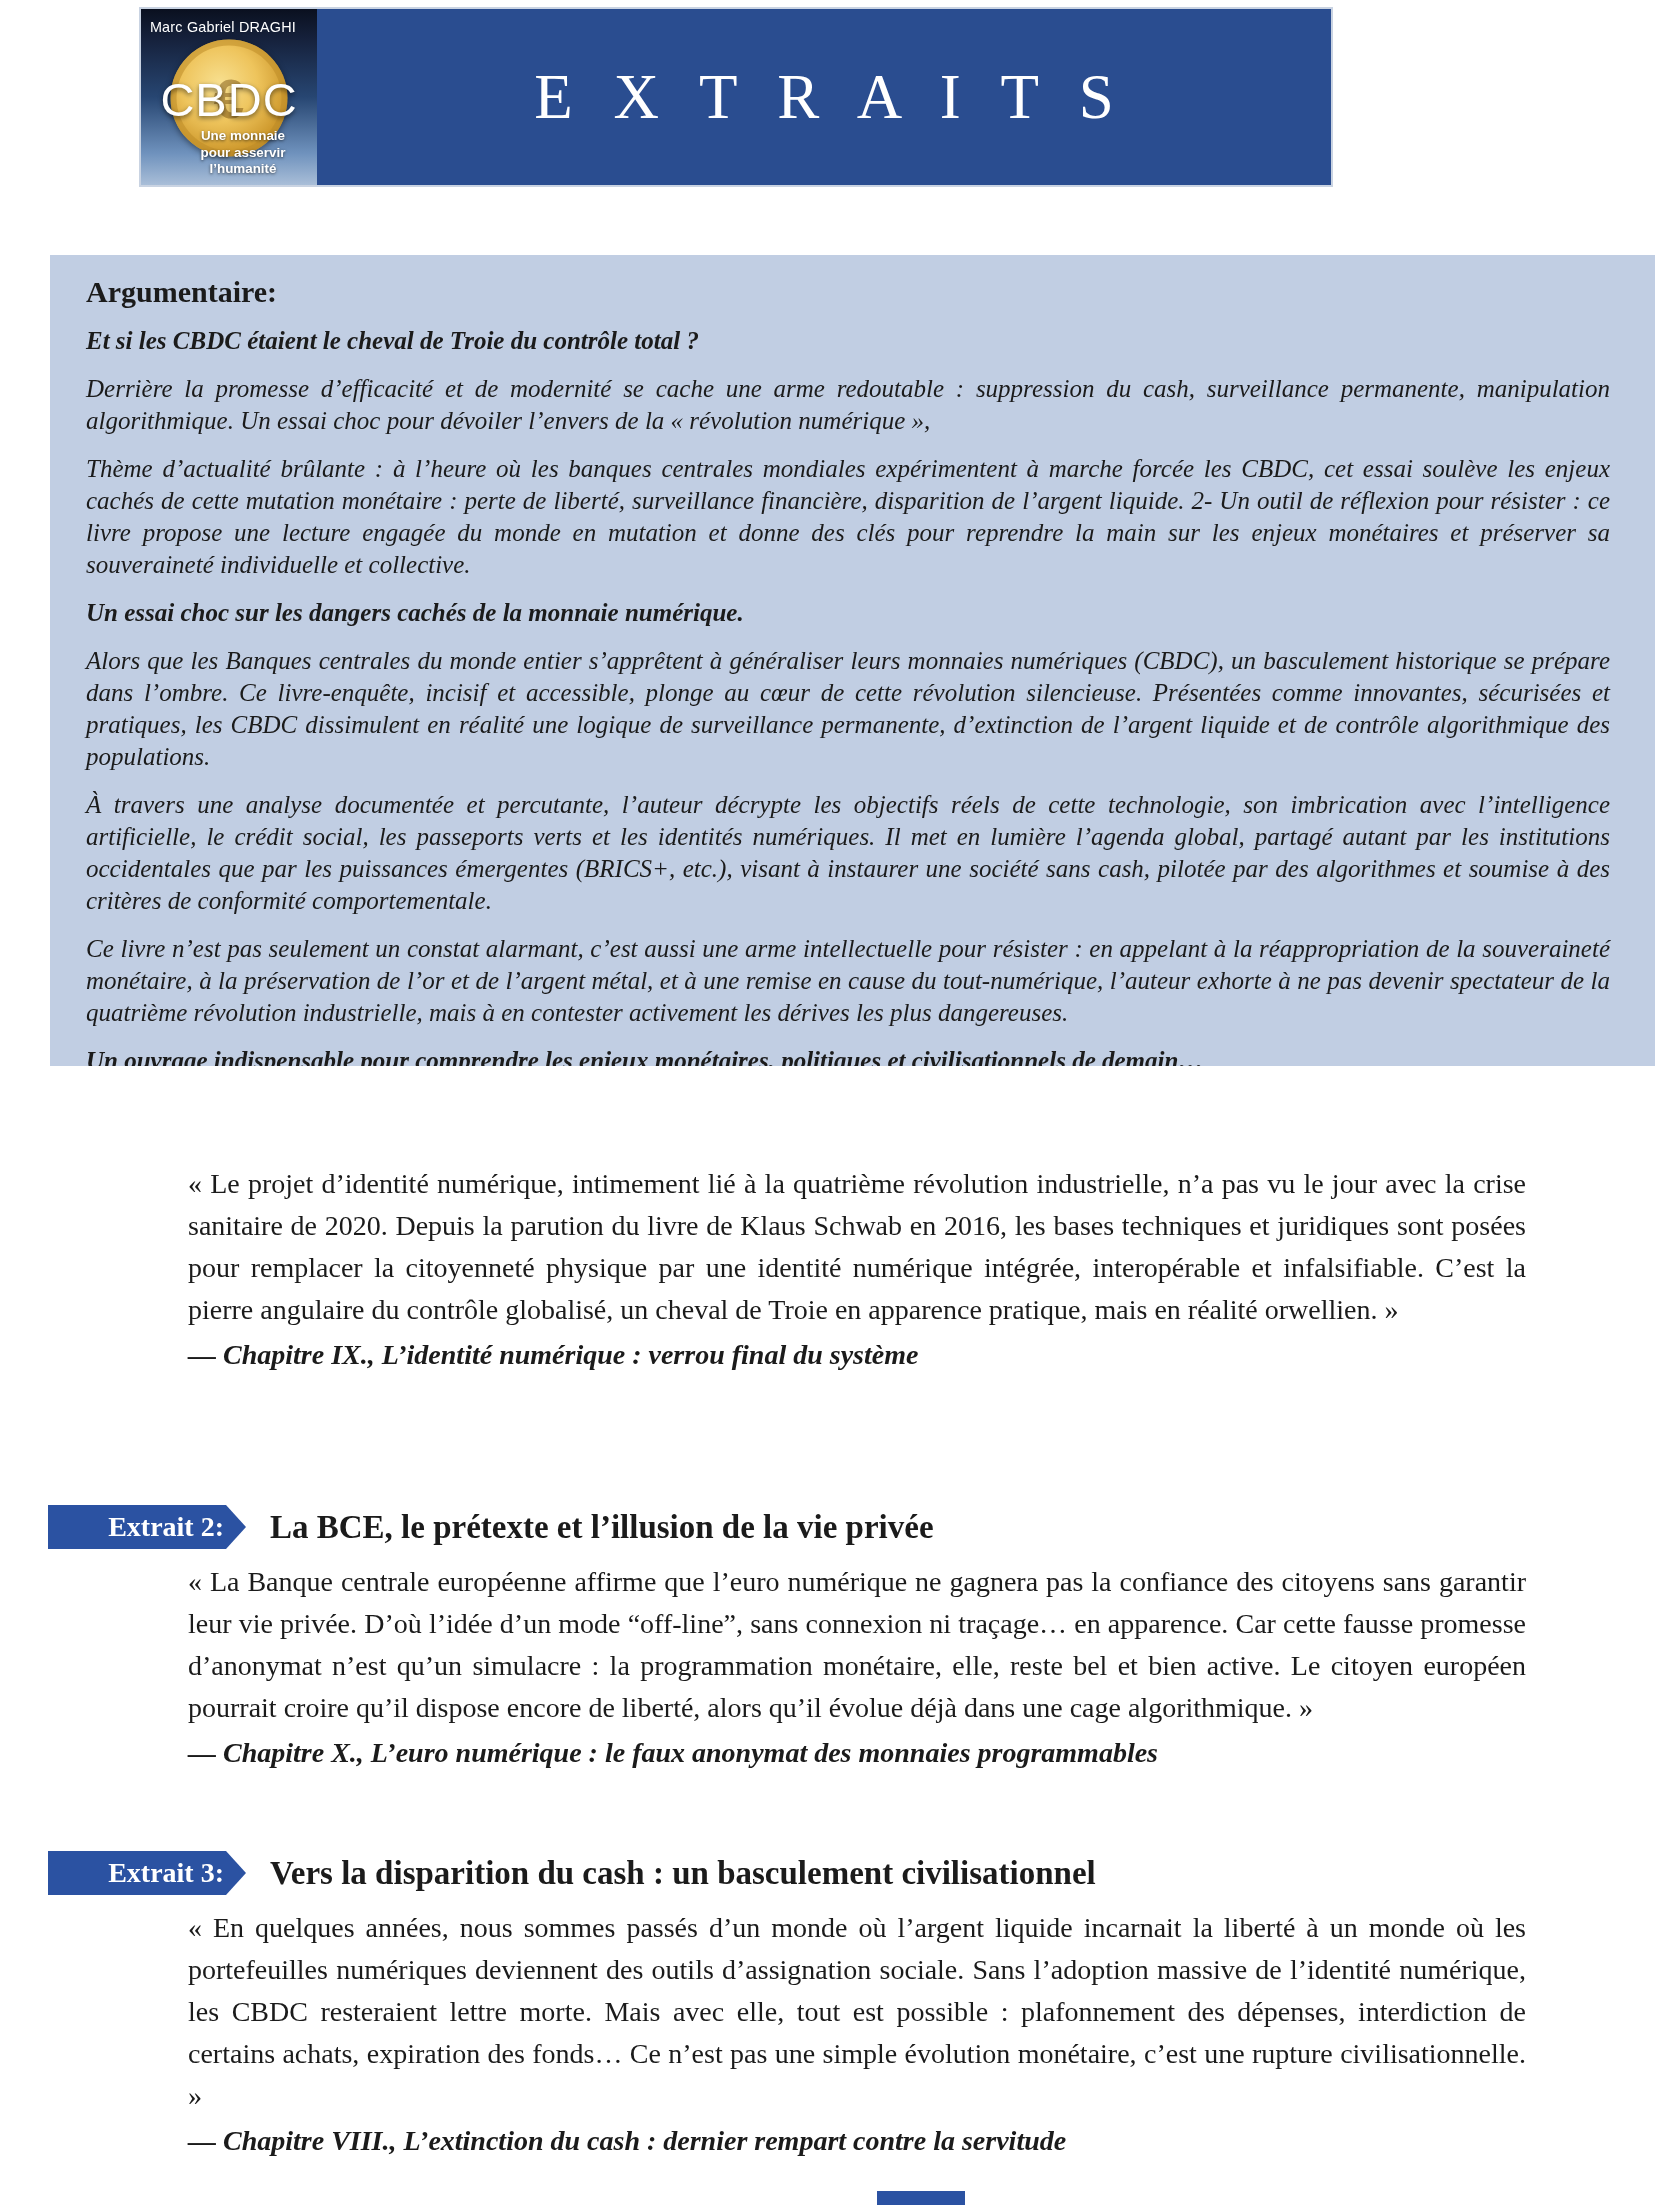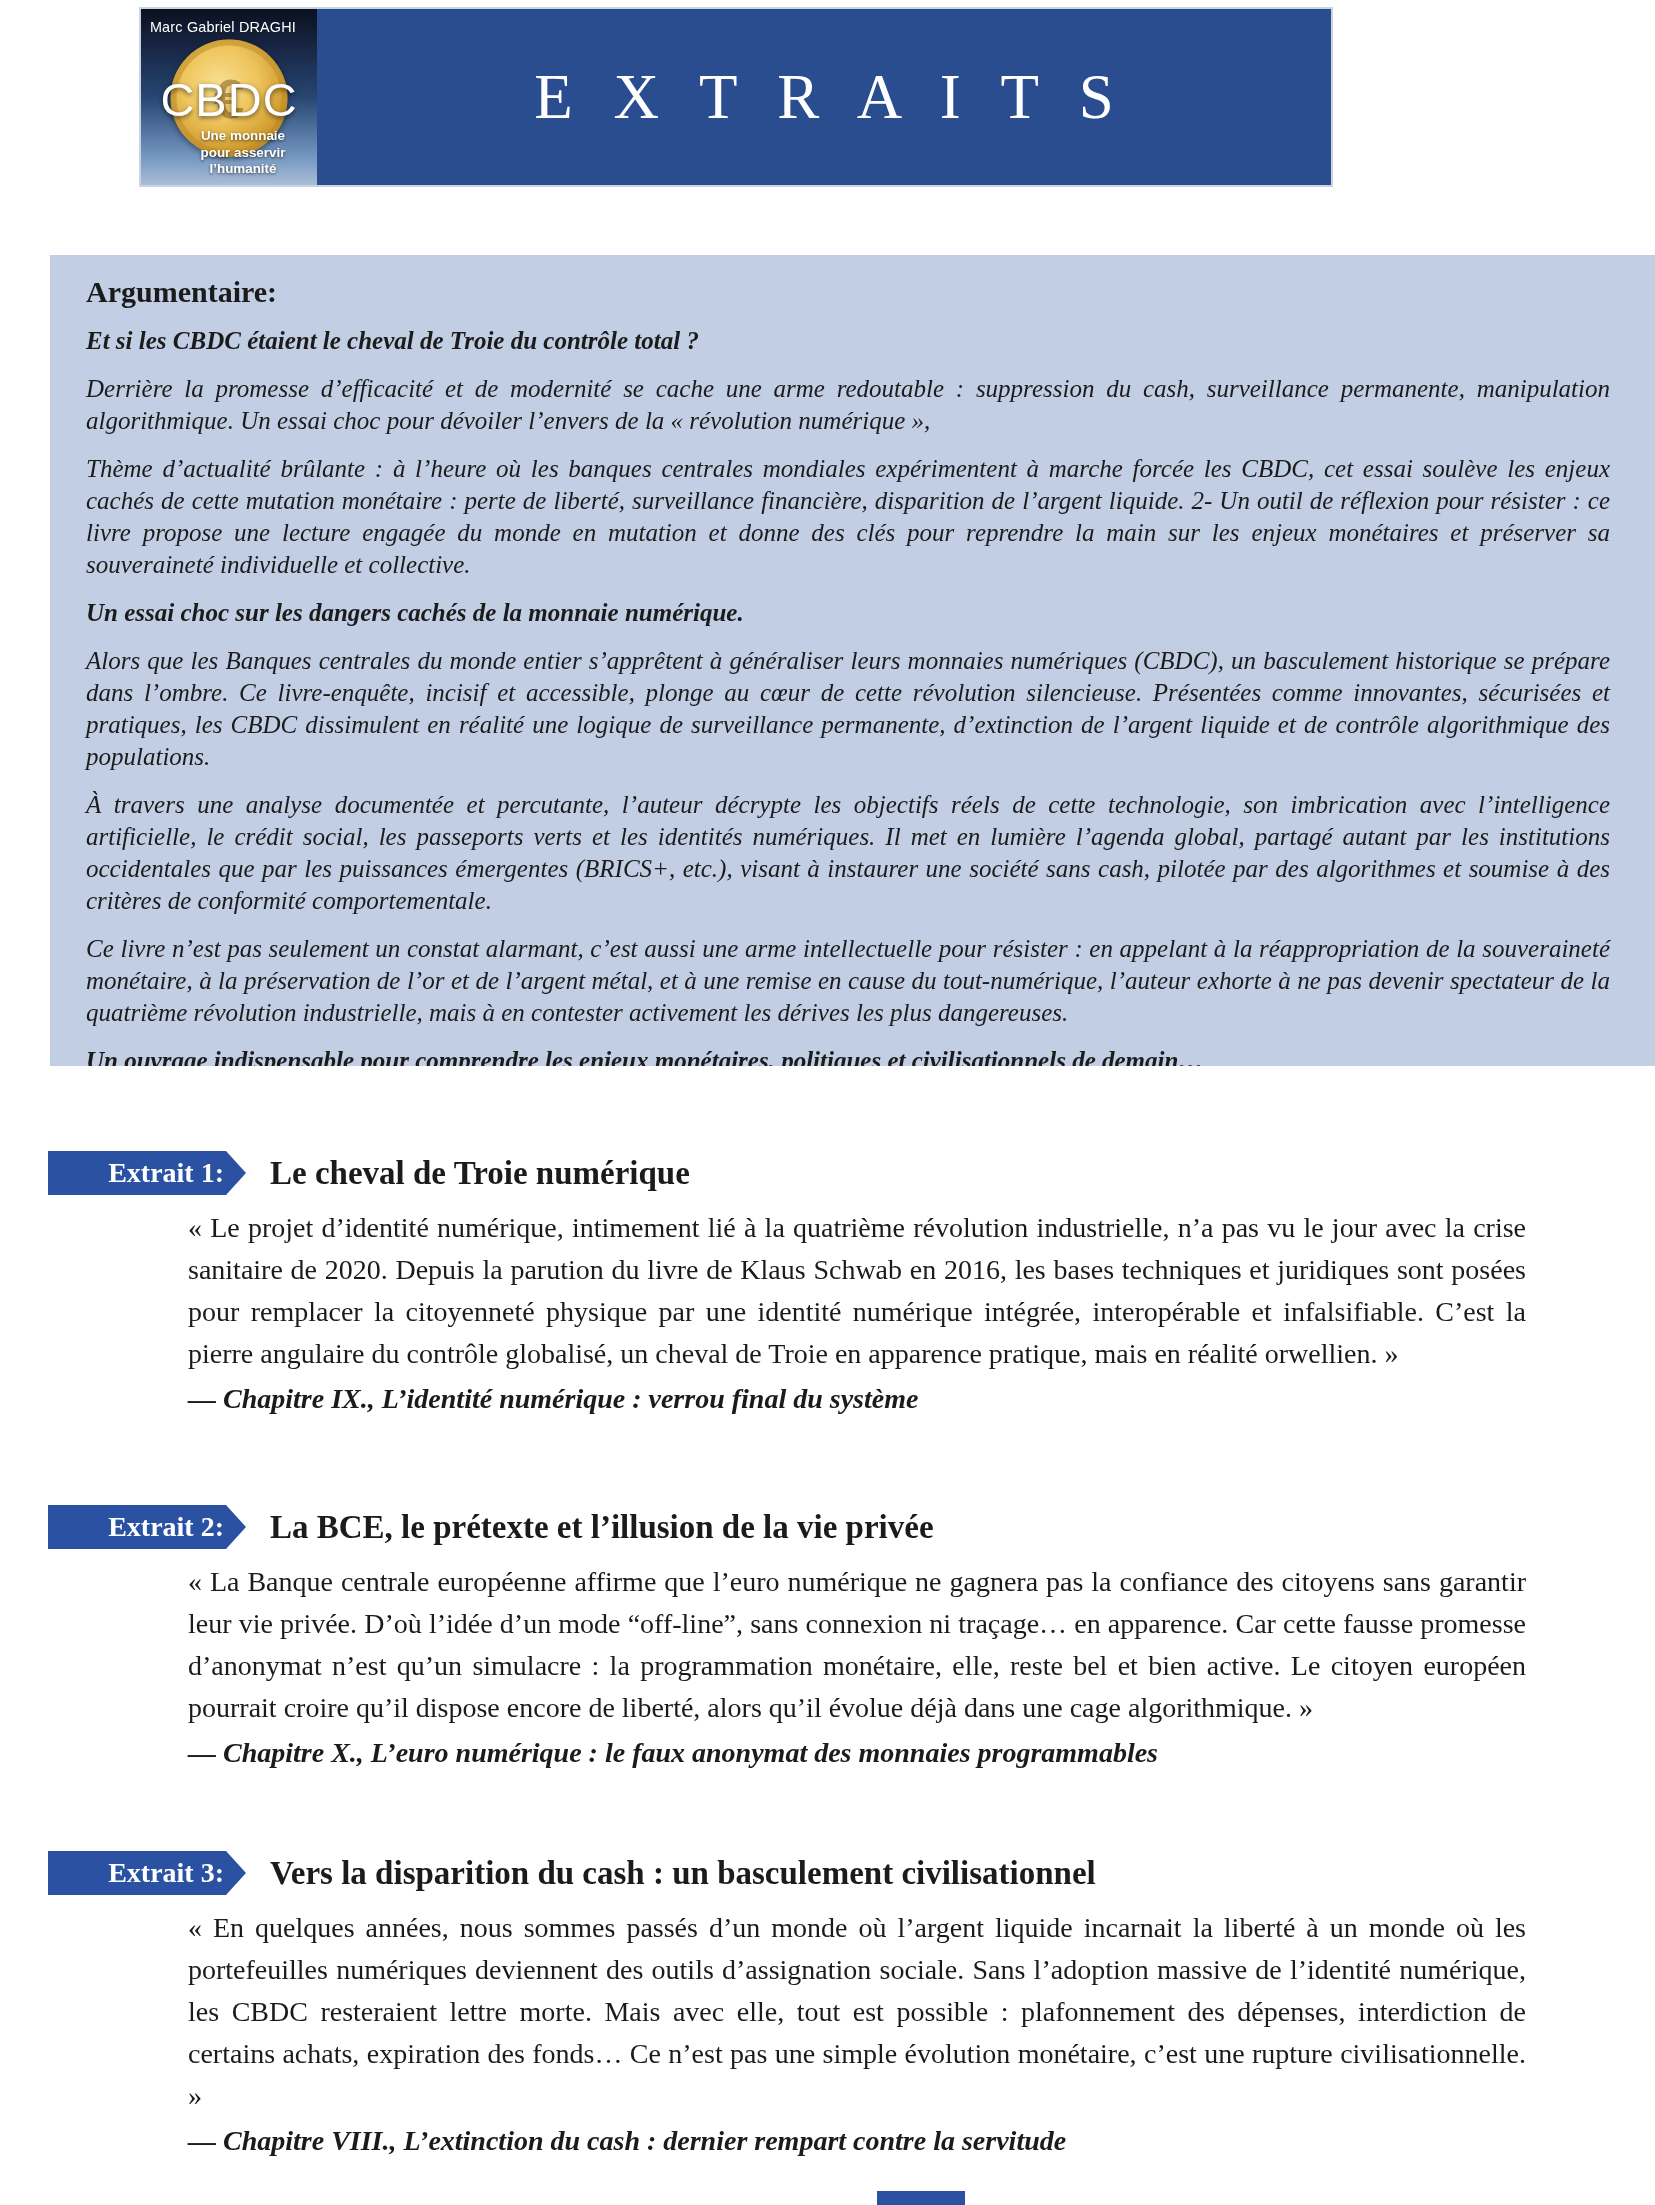--- a/index.html
+++ b/index.html
@@ -77,26 +77,20 @@
     <p>Derrière la promesse d’efficacité et de modernité se cache une arme redoutable : suppression du cash, surveillance permanente, manipulation algorithmique. Un essai choc pour dévoiler l’envers de la « révolution numérique »,</p>
     <p>Thème d’actualité brûlante : à l’heure où les banques centrales mondiales expérimentent à marche forcée les CBDC, cet essai soulève les enjeux cachés de cette mutation monétaire : perte de liberté, surveillance financière, disparition de l’argent liquide. 2- Un outil de réflexion pour résister : ce livre propose une lecture engagée du monde en mutation et donne des clés pour reprendre la main sur les enjeux monétaires et préserver sa souveraineté individuelle et collective.</p>
     <p class="lead">Un essai choc sur les dangers cachés de la monnaie numérique.</p>
     <p>Alors que les Banques centrales du monde entier s’apprêtent à généraliser leurs monnaies numériques (CBDC), un basculement historique se prépare dans l’ombre. Ce livre-enquête, incisif et accessible, plonge au cœur de cette révolution silencieuse. Présentées comme innovantes, sécurisées et pratiques, les CBDC dissimulent en réalité une logique de surveillance permanente, d’extinction de l’argent liquide et de contrôle algorithmique des populations.</p>
     <p>À travers une analyse documentée et percutante, l’auteur décrypte les objectifs réels de cette technologie, son imbrication avec l’intelligence artificielle, le crédit social, les passeports verts et les identités numériques. Il met en lumière l’agenda global, partagé autant par les institutions occidentales que par les puissances émergentes (BRICS+, etc.), visant à instaurer une société sans cash, pilotée par des algorithmes et soumise à des critères de conformité comportementale.</p>
     <p>Ce livre n’est pas seulement un constat alarmant, c’est aussi une arme intellectuelle pour résister : en appelant à la réappropriation de la souveraineté monétaire, à la préservation de l’or et de l’argent métal, et à une remise en cause du tout-numérique, l’auteur exhorte à ne pas devenir spectateur de la quatrième révolution industrielle, mais à en contester activement les dérives les plus dangereuses.</p>
     <p class="lead">Un ouvrage indispensable pour comprendre les enjeux monétaires, politiques et civilisationnels de demain…</p>
   </section>
 
   <section class="extract" style="top:1151px;">
-    <div class="extract-head">
-      <div class="label-bar">
-        <span class="extract-label">Extrait 1:</span>
-      </div>
-      <h3 class="extract-title">Le cheval de Troie numérique</h3>
-    </div>
     <p class="quote">« Le projet d’identité numérique, intimement lié à la quatrième révolution industrielle, n’a pas vu le jour avec la crise sanitaire de 2020. Depuis la parution du livre de Klaus Schwab en 2016, les bases techniques et juridiques sont posées pour remplacer la citoyenneté physique par une identité numérique intégrée, interopérable et infalsifiable. C’est la pierre angulaire du contrôle globalisé, un cheval de Troie en apparence pratique, mais en réalité orwellien. »</p>
     <p class="source">— Chapitre IX., L’identité numérique : verrou final du système</p>
   </section>
 
   <section class="extract" style="top:1505px;">
     <div class="extract-head">
       <div class="label-bar">
         <span class="extract-label">Extrait 2:</span>
       </div>
       <h3 class="extract-title">La BCE, le prétexte et l’illusion de la vie privée</h3>

